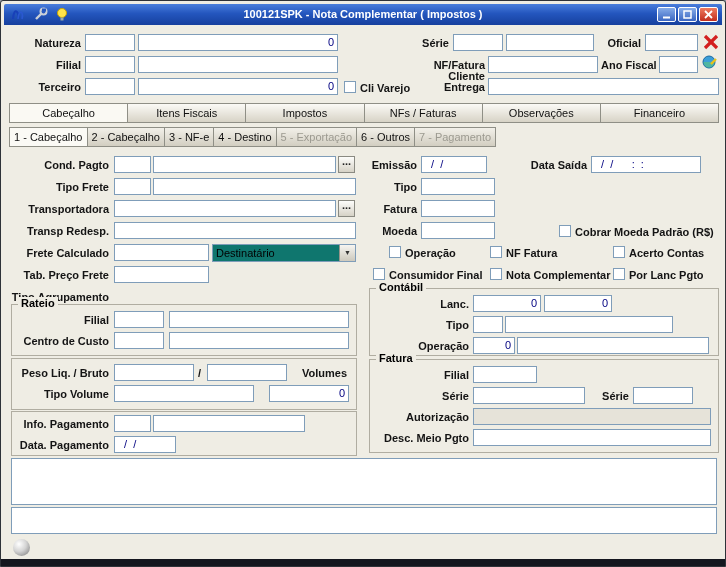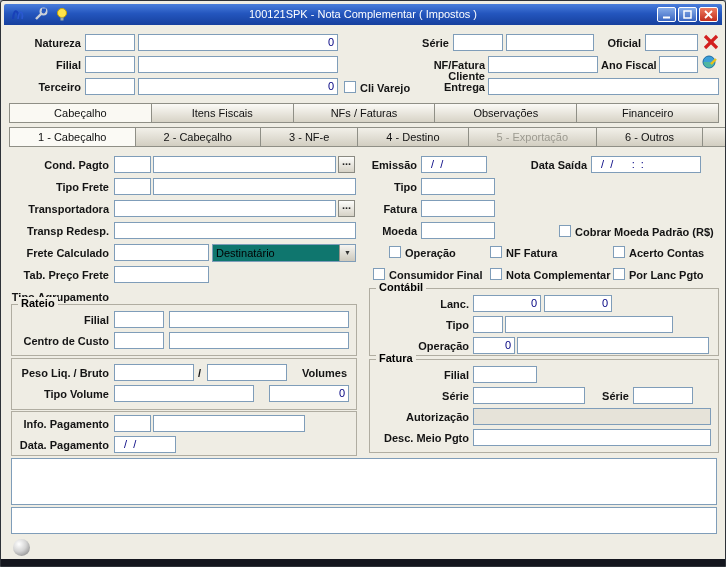--- a/index.html
+++ b/index.html
@@ -1,20 +1,20 @@
 <!DOCTYPE html>
 <html><head>
 <meta charset="utf-8">
 <style>
   *{box-sizing:border-box;margin:0;padding:0}
   html,body{background:#9aa0a8}
   body{font-family:"Liberation Sans",sans-serif;font-size:11px}
   .window{position:relative;width:726px;height:567px;background:#EFEDE4;border:1px solid #2e3238;border-radius:3px 3px 0 0;overflow:hidden;margin:0 auto}
   .titlebar{position:absolute;left:3px;top:3px;right:3px;height:21px;background:linear-gradient(180deg,#4A7EDC 0%,#2456BE 45%,#16409E 100%);border-radius:2px 2px 0 0;color:#fff}
-  .title-text{position:absolute;left:0;right:0;top:4px;text-align:center;font-weight:normal;font-size:11px}
+  .title-text{position:absolute;left:0;right:0;top:4px;text-align:center;font-weight:bold;font-size:11px}
   .tb-icons{position:absolute;left:6px;top:2px;display:flex;gap:7px;align-items:center;z-index:2}
   .win-btns{position:absolute;right:4px;top:3px;display:flex;gap:2px;z-index:2}
   .wbtn{width:19px;height:15px;border:1px solid #fff;border-radius:2px;background:linear-gradient(#86ACE8,#3A66C2);display:flex;align-items:center;justify-content:center}
   .wbtn.close{background:linear-gradient(#EE7A5E,#C22E1E)}
   .lbl{position:absolute;font-weight:bold;color:#141414;text-align:right;height:14px;line-height:14px;white-space:nowrap}
   .lbl.ltxt{text-align:left}
   .f{position:absolute;height:17px;background:#fff;border:1px solid #7F9DB9;color:#000080;padding:1px 3px;line-height:13px;white-space:pre;overflow:hidden}
   .f.num{text-align:right}
   .f.dis{background:#E6E3D9;color:#444}
   .btn3{position:absolute;width:17px;height:17px;background:linear-gradient(#FDFDFB,#D6D2C6);border:1px solid #8a8a82;text-align:center;line-height:9px;font-weight:bold;color:#222}
@@ -25,21 +25,21 @@
   .combo .arrow{width:16px;background:linear-gradient(#F6F5F1,#CDC9BD);border-left:1px solid #98948a}
   .combo .arrow::after{content:"▼";font-size:7px;color:#333;display:block;text-align:center;line-height:16px}
   .cb{position:absolute;width:12px;height:12px;background:#fff;border:1px solid #7F9DB9}
   .grp{position:absolute;border:1px solid #B0ADA1}
   .grp-title{position:absolute;font-weight:bold;background:#EFEDE4;padding:0 3px;white-space:nowrap}
   .tabs1{position:absolute;left:8px;top:102px;width:710px;height:20px;display:flex}
   .tab1{flex:1;border:1px solid #8F8F86;border-left:none;background:linear-gradient(#FBFAF6,#D7D3C6);display:flex;align-items:center;justify-content:center;color:#111}
   .tab1:first-child{border-left:1px solid #8F8F86}
   .tab1.active{background:#FAF9F3}
   .tabs2{position:absolute;left:8px;top:126px;height:20px;display:flex}
-  .tab2{border:1px solid #8F8F86;border-left:none;background:linear-gradient(#F2F0E9,#D2CEC1);padding:0 28px;display:flex;align-items:center;color:#111;white-space:nowrap}
+  .tab2{border:1px solid #8F8F86;border-left:none;background:linear-gradient(#F2F0E9,#D2CEC1);padding:0 4px;display:flex;align-items:center;color:#111;white-space:nowrap}
   .tab2:first-child{border-left:1px solid #8F8F86}
   .tab2.active{background:#FBFAF5}
   .tab2.disabled{color:#9c9a90}
   .area{position:absolute;background:#fff;border:1px solid #7F9DB9}
   .sphere{position:absolute;width:17px;height:17px;border-radius:50%;background:radial-gradient(circle at 35% 30%,#ffffff,#d4d4d4 45%,#8e8e8e 85%)}
   .bottom-strip{position:absolute;left:0;right:0;bottom:0;height:7px;background:#14161E}
   .icon{display:block}
 </style>
 </head>
 <body>
@@ -128,20 +128,21 @@
   <div class="lbl ltxt" style="left:359px;top:80px;width:60px">Cli Varejo</div>
 
   <div class="lbl" style="left:396px;top:70px;width:88px;height:24px;line-height:11px">
     <span>Cliente</span><br><span>Entrega</span>
   </div>
   <div class="f" style="left:487px;top:77px;width:231px"></div>
 
   <div class="tabs1">
     <div class="tab1 active">Cabeçalho</div>
     <div class="tab1">Itens Fiscais</div>
+    <div class="tab1">Impostos</div>
     <div class="tab1">NFs / Faturas</div>
     <div class="tab1">Observações</div>
     <div class="tab1">Financeiro</div>
   </div>
 
   <div class="tabs2">
     <div class="tab2 active">1 - Cabeçalho</div>
     <div class="tab2">2 - Cabeçalho</div>
     <div class="tab2">3 - NF-e</div>
     <div class="tab2">4 - Destino</div>

